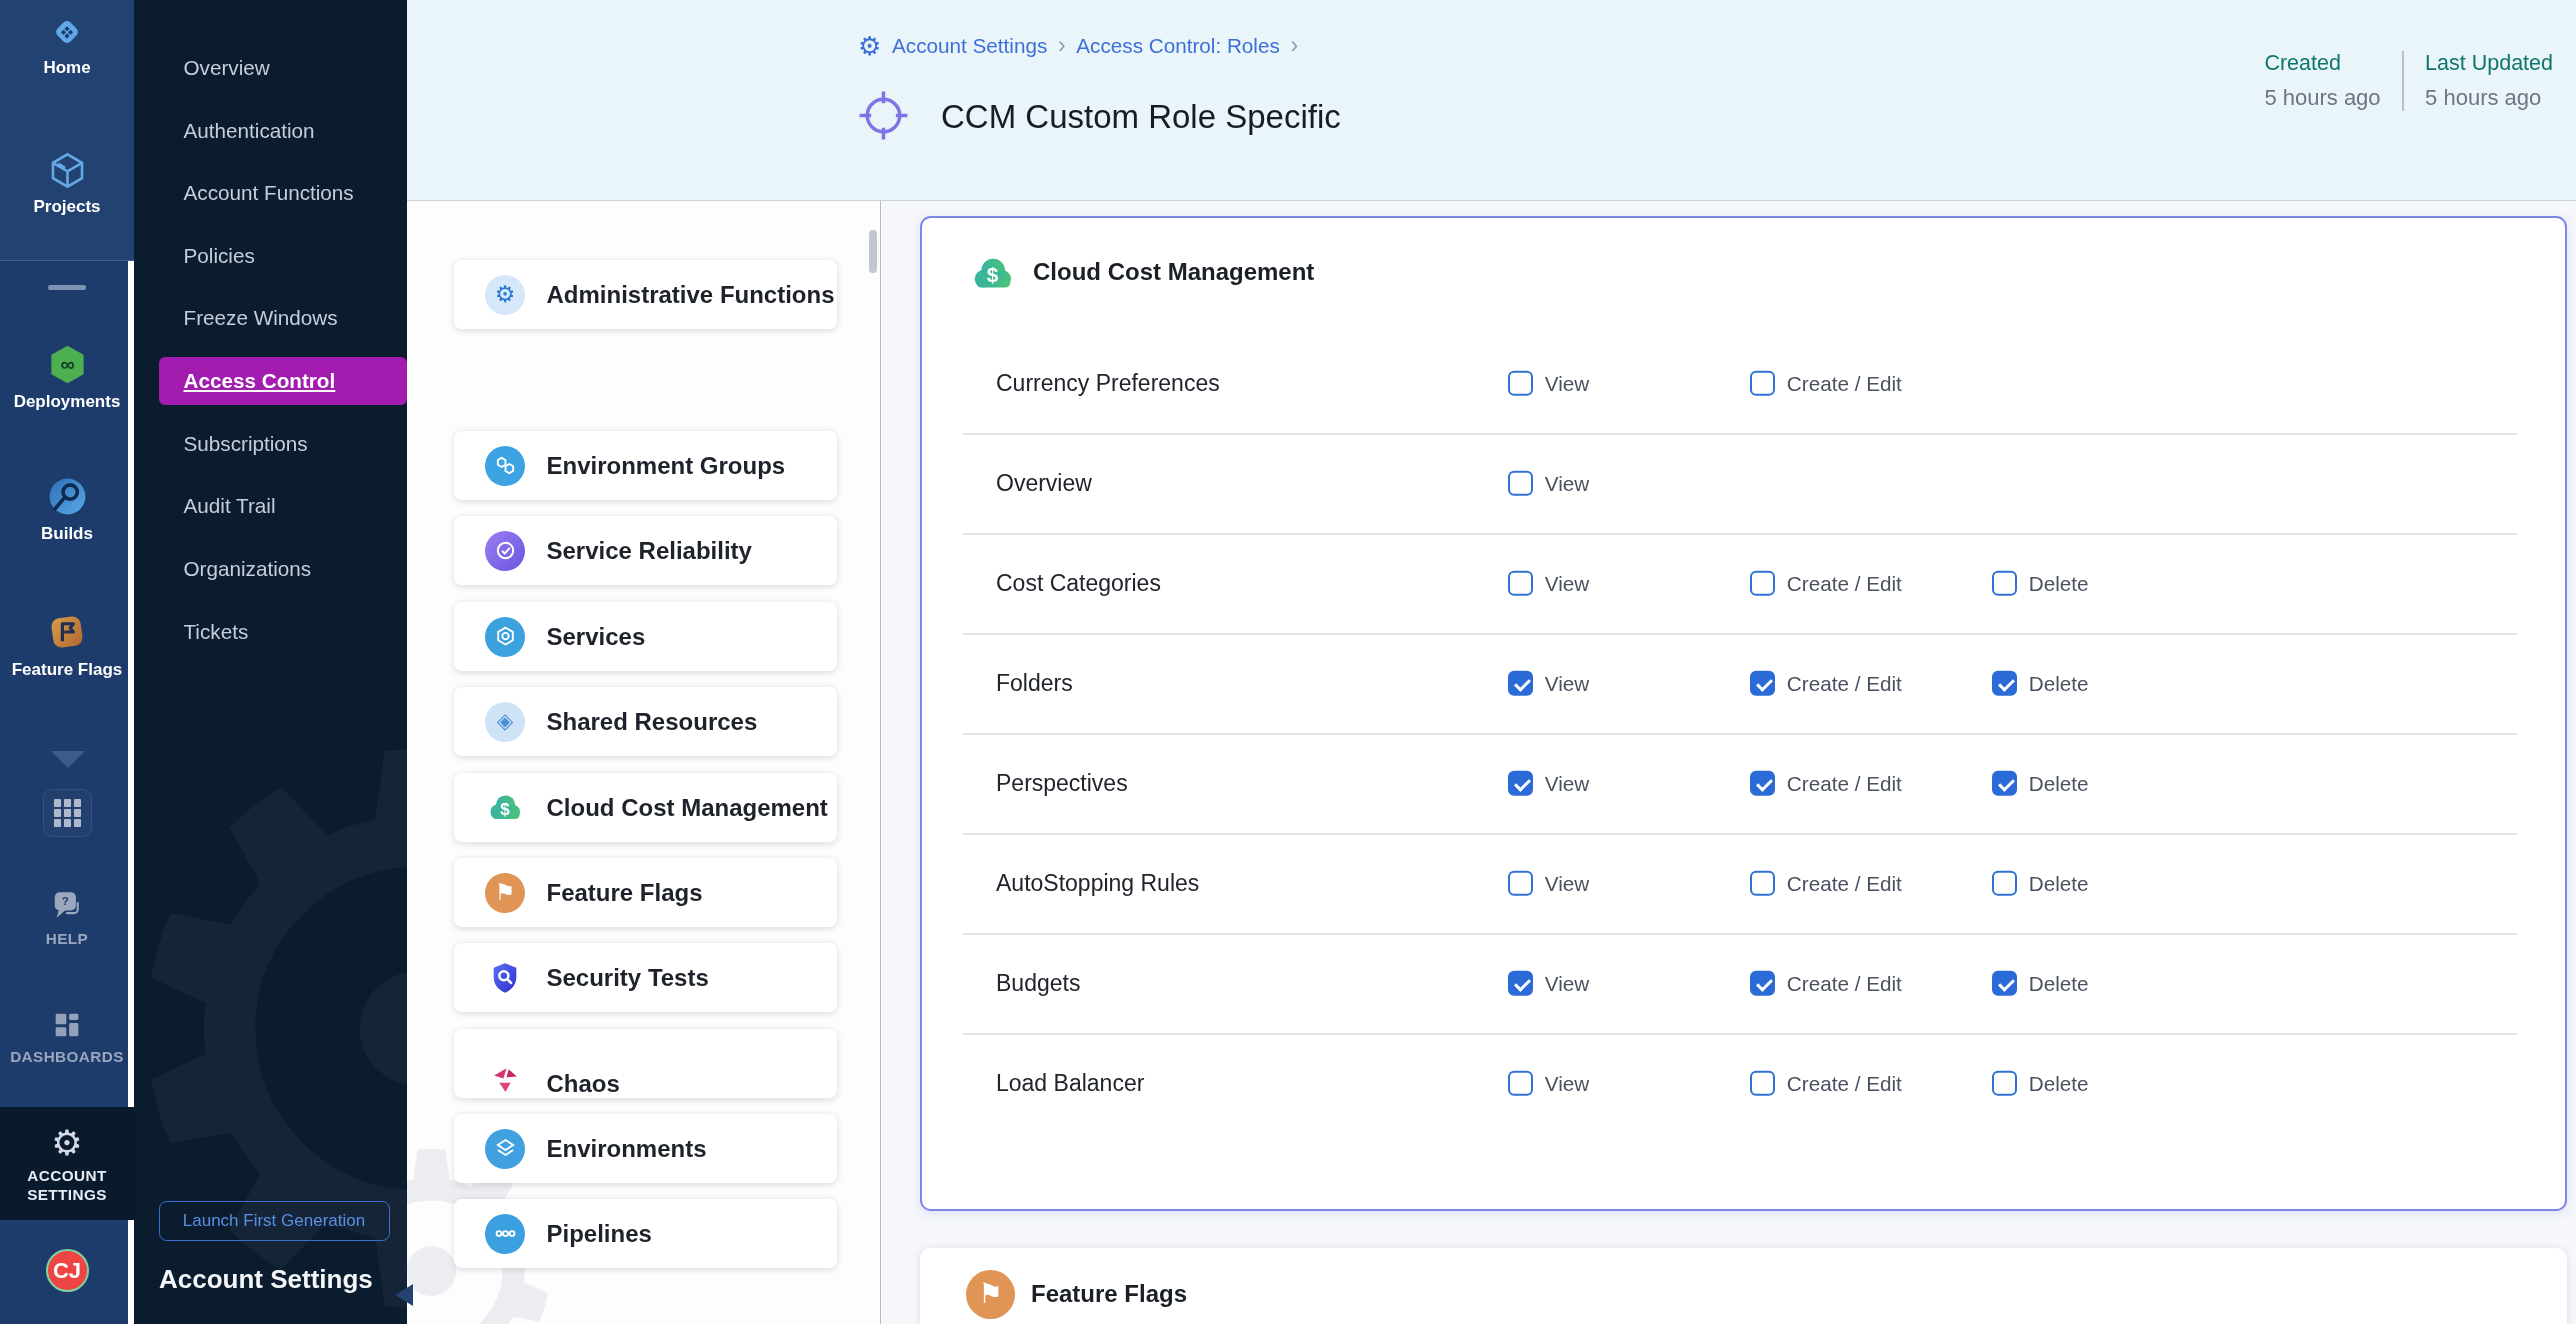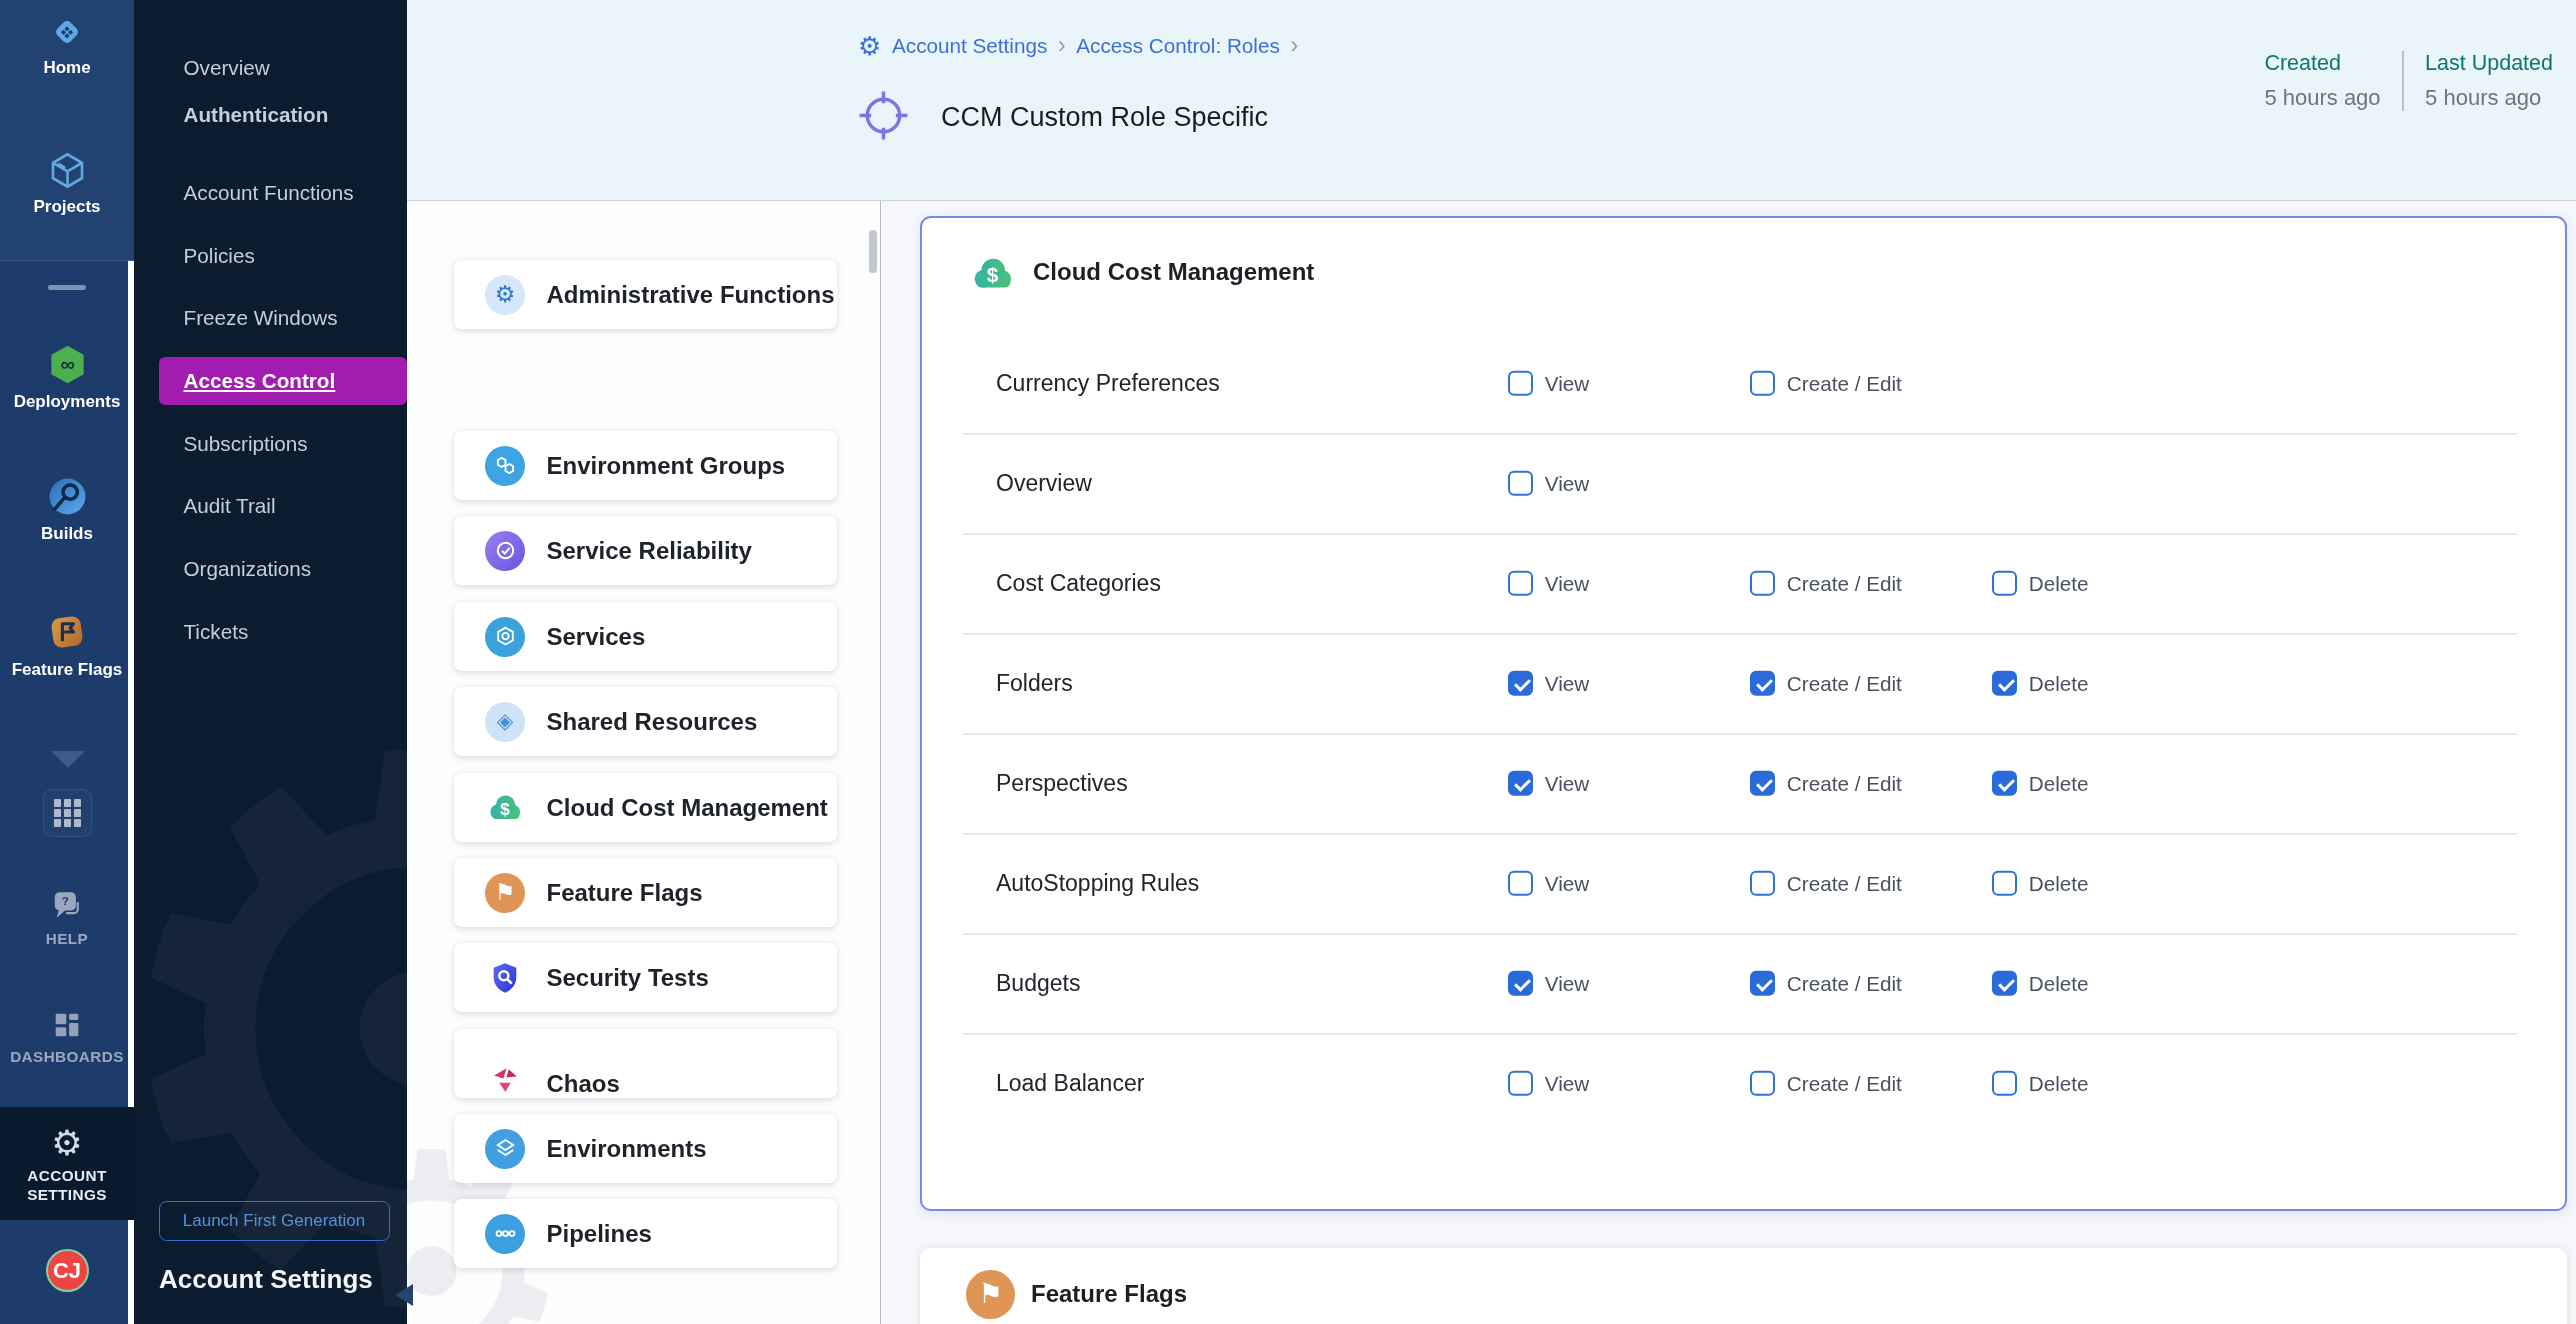--- a/index.html
+++ b/index.html
@@ -37,21 +37,21 @@
        cursor:pointer; }
   .sb-title { position:absolute; left:25px; top:1264px; color:#f4f6f9; font-size:26px; font-weight:700; }
 
   
   #header { position:absolute; left:407px; top:0; width:2169px; height:201px; background:#e9f5f9; border-bottom:1.5px solid #ccd2da; }
   .breadcrumb { position:absolute; left:451px; top:32px; display:flex; align-items:center; gap:10.7px; font-size:20.7px; }
   .breadcrumb .crumb { color:#3c6fd7; cursor:pointer; }
   .breadcrumb .sep { color:#8d9db5; font-size:23px; }
   .bc-gear { font-size:26px; color:#3c6fd7; }
   .page-title-row { position:absolute; left:451px; top:90px; display:flex; align-items:center; gap:32px; }
-  .page-title { font-size:27px; color:#191c22; font-weight:500; }
+  .page-title { font-size:33px; color:#191c22; font-weight:500; }
   .meta { position:absolute; right:23px; top:51px; display:flex; gap:21.5px; }
   .meta .mcol { text-align:left; }
   .meta .mlabel { color:#0f766e; font-size:21.5px; }
   .meta .mvalue { color:#6d7484; font-size:22px; margin-top:9.2px; }
   .meta .vdiv { width:1.5px; background:#b9bfcc; }
 
   
   #catcol { position:absolute; left:407px; top:201px; width:474px; height:1123px; background:#fdfdfe;
        border-right:1.5px solid #b3b8c3; overflow:hidden; }
   #catcol .watermark { position:absolute; left:-123px; bottom:-115px; font-size:329px; color:rgba(120,130,145,0.13); }
@@ -225,21 +225,21 @@
     <div class="ic">
         <div class="avatar">CJ</div>
       </div>
   </div>
 </div>
 
 <div id="sidebar">
   <div class="watermark glyph">⚙</div>
 
   <div class="menu-item" style="top:44px;">Overview</div>
-  <div class="menu-item" style="top:91px;font-weight:bold;">Authentication</div>
+  <div class="menu-item" style="top:107px;">Authentication</div>
   <div class="menu-item" style="top:169px;">Account Functions</div>
   <div class="menu-item" style="top:232px;">Policies</div>
   <div class="menu-item" style="top:294px;">Freeze Windows</div>
   <div class="menu-item active" style="top:357px;">Access Control</div>
   <div class="menu-item" style="top:420px;">Subscriptions</div>
   <div class="menu-item" style="top:482px;">Audit Trail</div>
   <div class="menu-item" style="top:545px;">Organizations</div>
   <div class="menu-item" style="top:608px;">Tickets</div>
 
   <button class="launch-btn">Launch First Generation</button>

